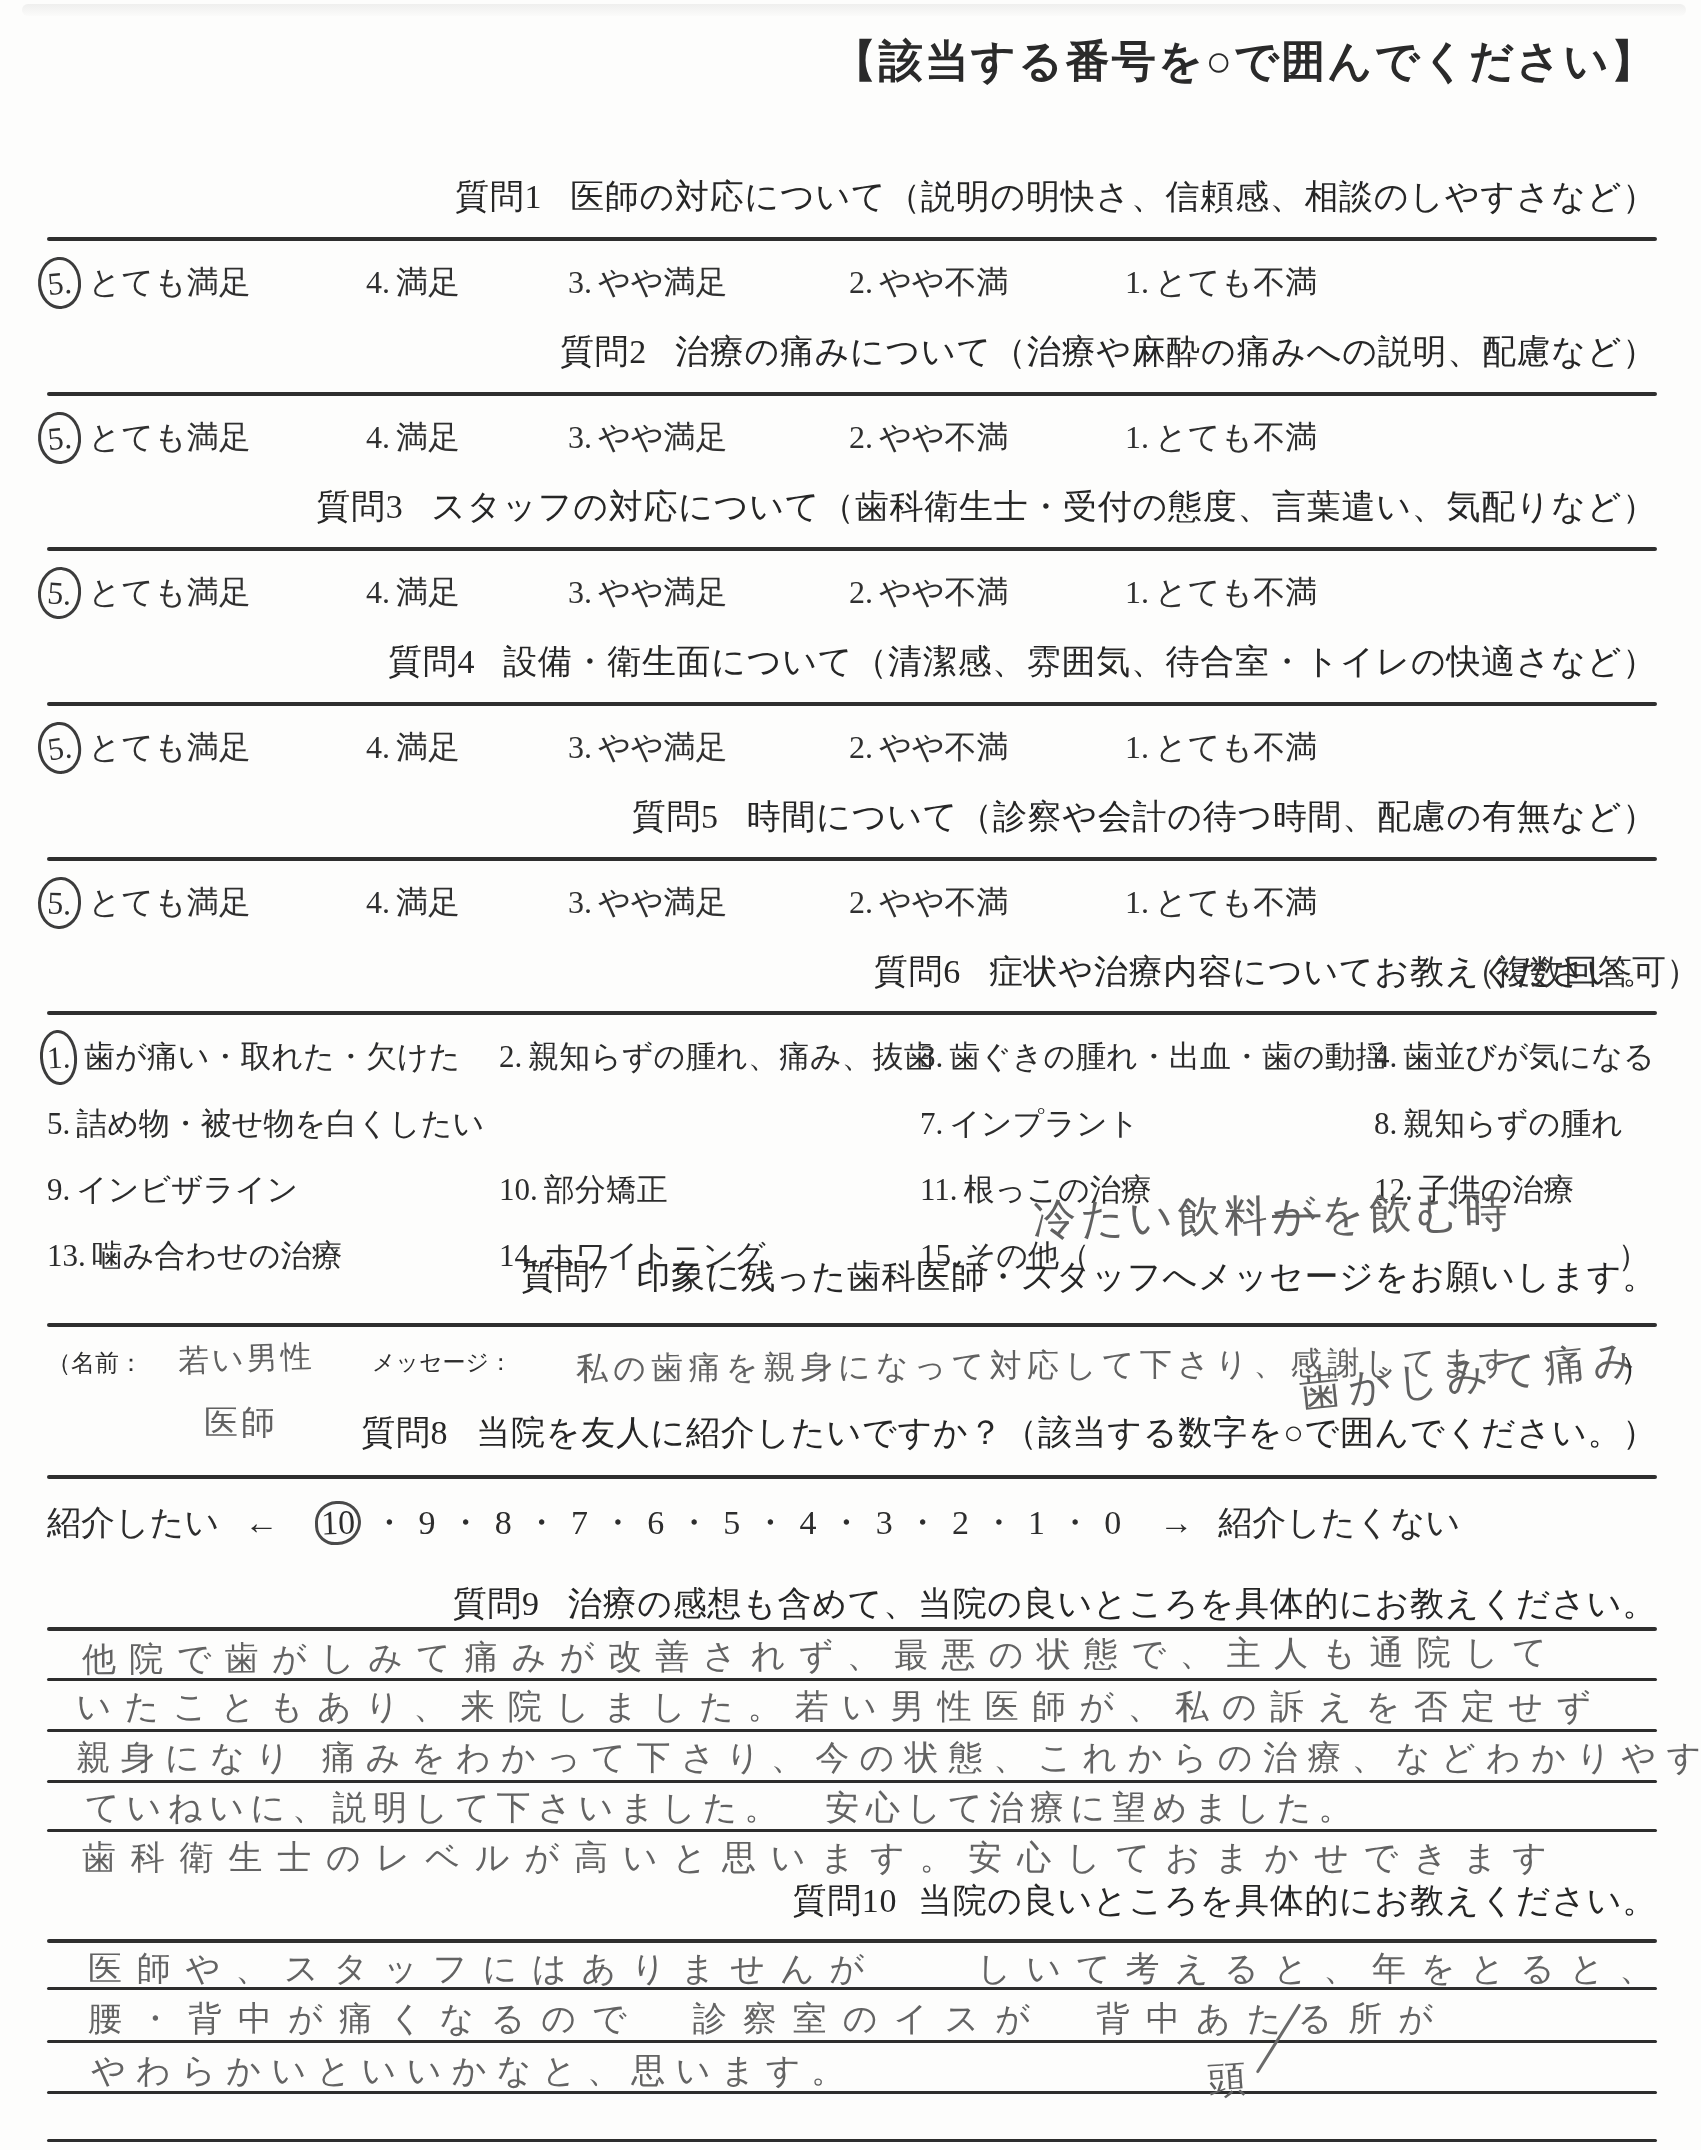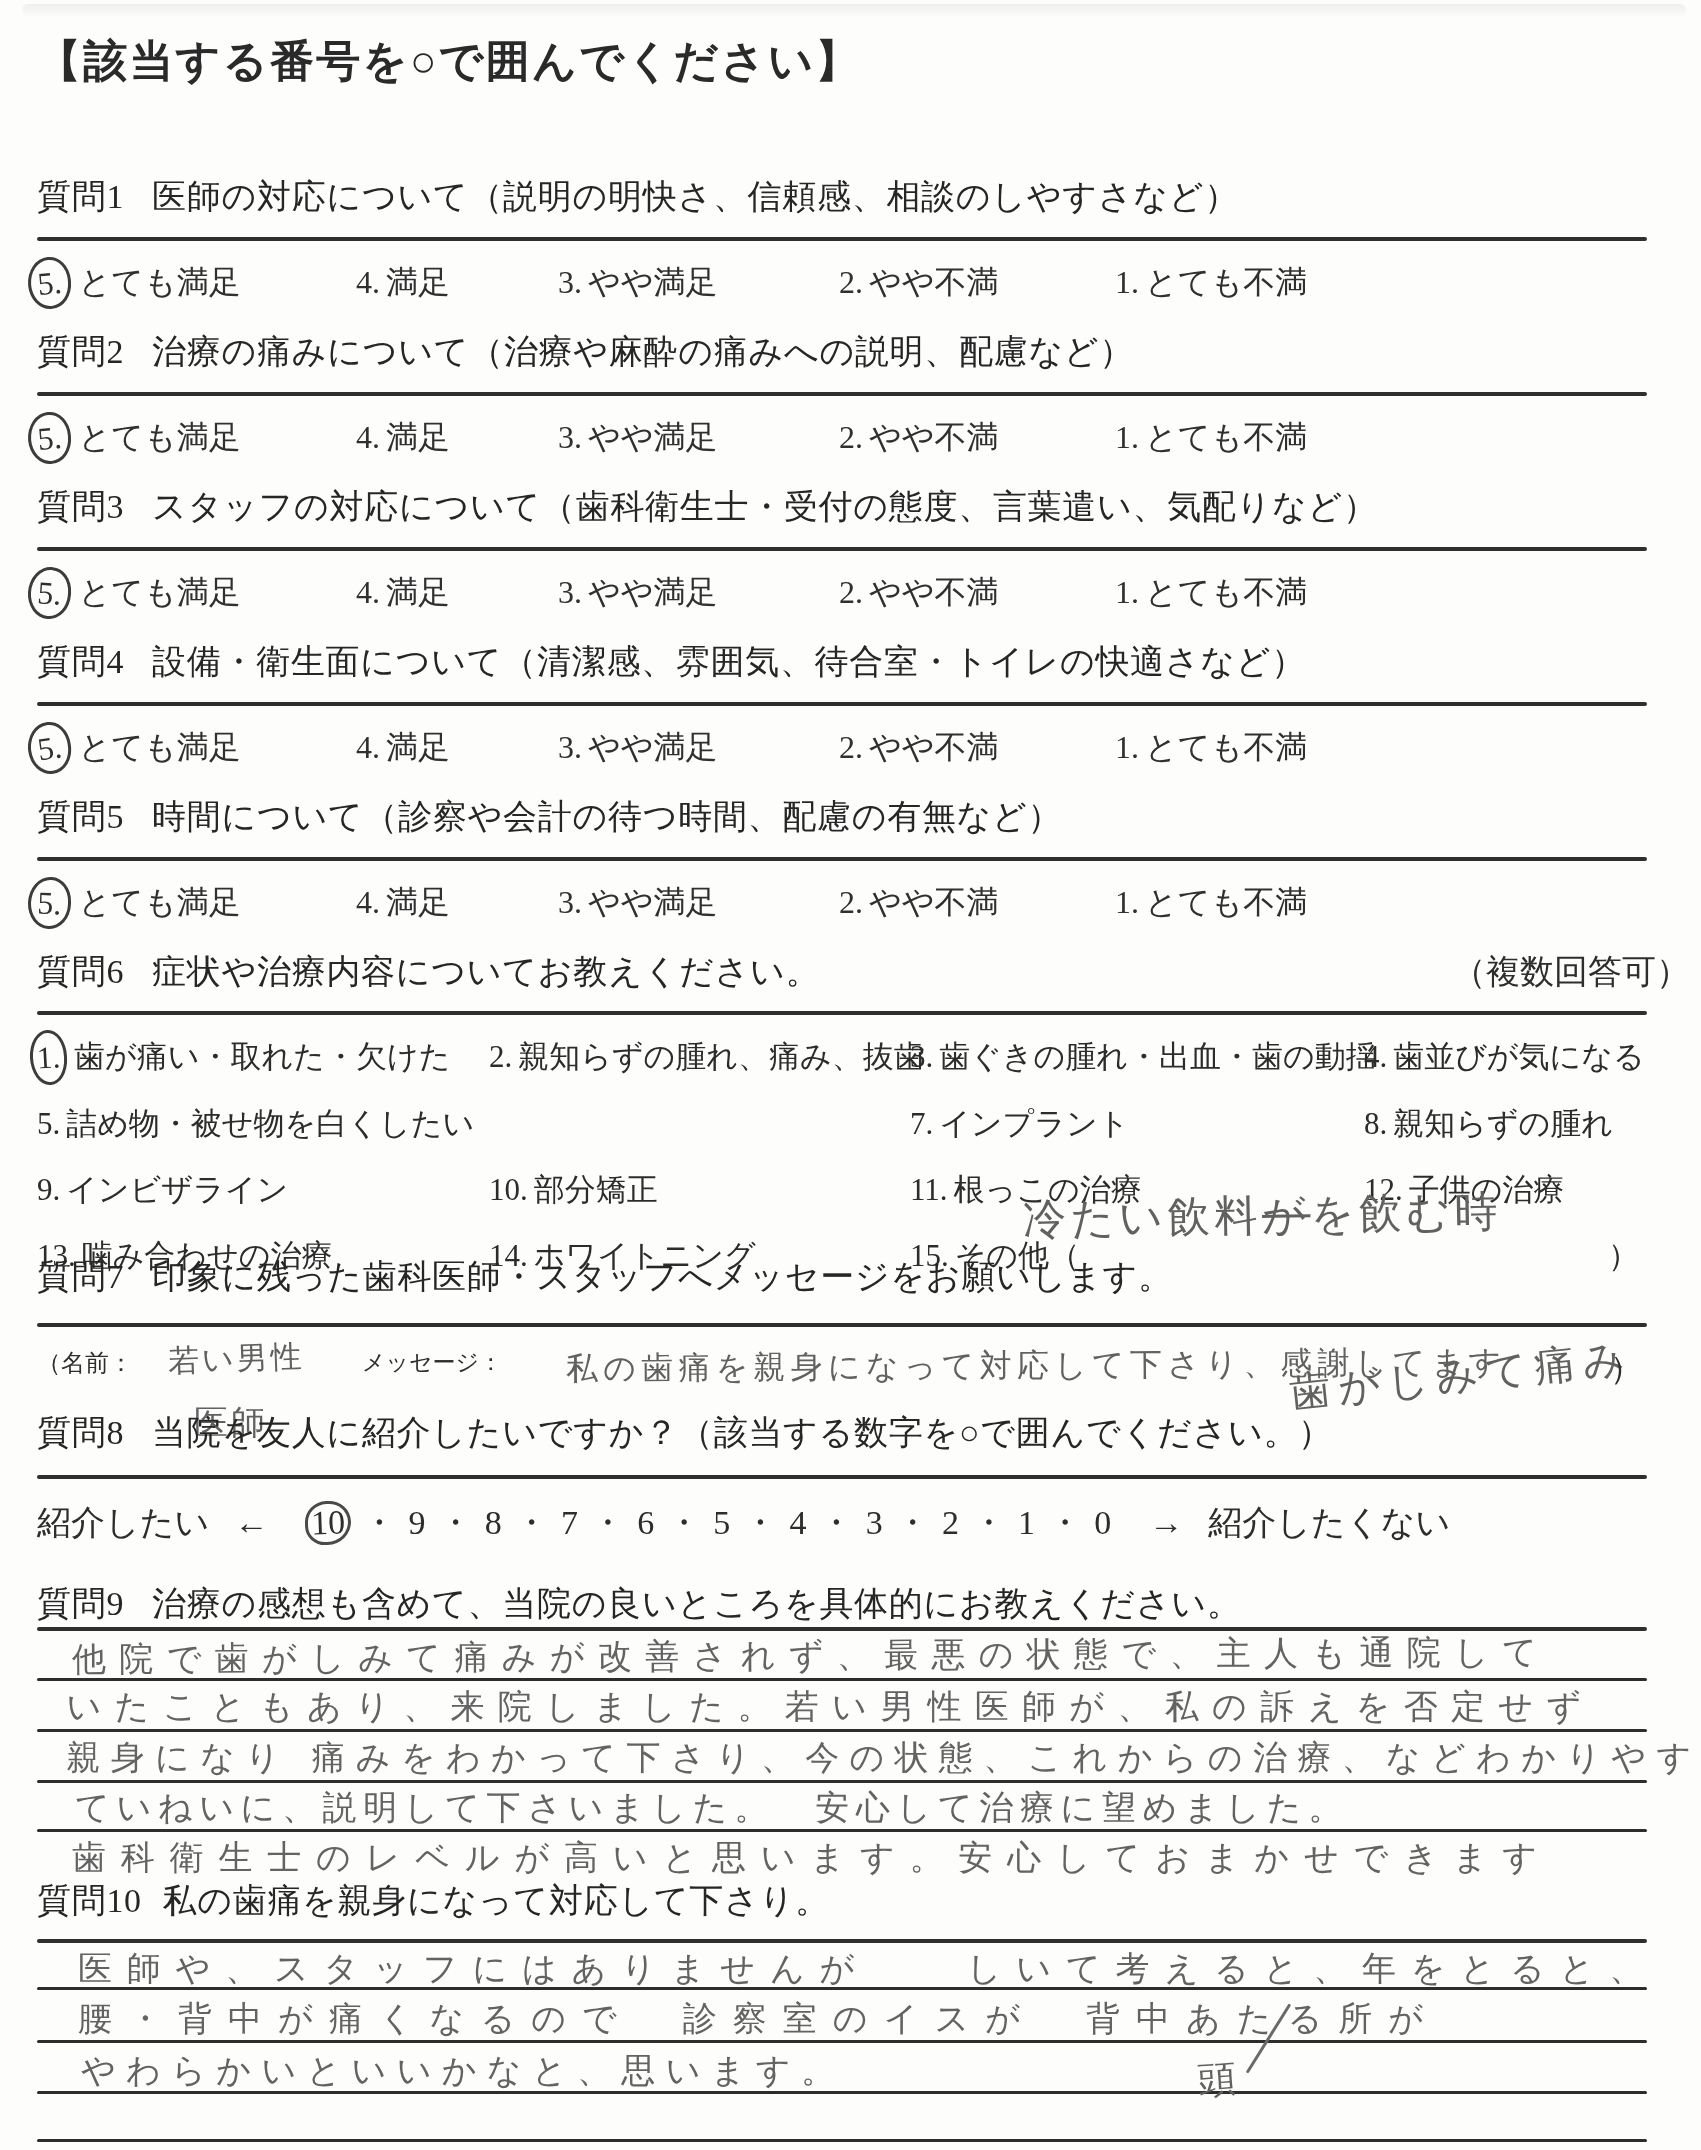--- a/index.html
+++ b/index.html
@@ -2,21 +2,21 @@
 <html style="font-size:11.8px"><head>
 <meta charset="utf-8">
 <style>
   html,body{margin:0;padding:0;background:#e9e9e9;}
   .sheet{
     position:relative;width:1701px;height:2151px;background:#fdfdfc;
     font-family:"Liberation Serif","DejaVu Serif",serif;color:#2e2e2e;overflow:hidden;
   }
   .top-edge{position:absolute;top:4.4px;left:22px;right:14.8px;height:11.8px;
     background:linear-gradient(#efefee,#fbfbfa);border-radius:5.9px;}
-  .sec{position:absolute;left:37px;width:1610px;}
+  .sec{position:absolute;left:47px;width:1610px;text-align:right;}
   .main-title{top:32px;font-size:44px;font-weight:600;letter-spacing:2.2px;color:#2a2a2a;white-space:nowrap;}
   .qtitle{font-size:34px;white-space:nowrap;letter-spacing:0.7px;color:#262626;}
   .qno{margin-right:28px;}
   .rule{position:absolute;left:0;width:100%;height:3.7px;background:#2f2f2f;border-radius:2.2px;}
   .thin-rule{position:absolute;left:0;width:100%;height:3px;background:#2d2d2d;border-radius:1.5px;}
   .opts{position:absolute;left:0;width:100%;height:52px;font-size:32px;color:#303030;}
   .opt{position:absolute;white-space:nowrap;}
   .onum{margin-right:5.9px;}
   .circled{display:inline-flex;align-items:center;justify-content:center;
     border:3px solid #3c3c3c;border-radius:52% 48% 50% 50%;min-width:37px;height:46px;
@@ -162,21 +162,21 @@
     <div class="thin-rule" style="top:199px"></div>
     <div class="thin-rule" style="top:248px"></div>
     <span class="hline" style="left:35px;top:52px;letter-spacing:13.3px;transform:rotate(-0.3deg)">他院で歯がしみて痛みが改善されず、最悪の状態で、主人も通院して</span>
     <span class="hline" style="left:29.5px;top:103px;letter-spacing:13.3px">いたこともあり、来院しました。若い男性医師が、私の訴えを否定せず</span>
     <span class="hline" style="left:29.5px;top:154px;letter-spacing:10.3px">親身になり 痛みをわかって下さり、今の状態、これからの治療、などわかりやすく、</span>
     <span class="hline" style="left:35px;top:254px;letter-spacing:14.8px">歯科衛生士のレベルが高いと思います。安心しておまかせできます</span>
     <span class="hline" style="left:38px;top:204px;letter-spacing:6.6px">ていねいに、説明して下さいました。　安心して治療に望めました。</span>
   </div>
 
   <div class="sec" style="top:1878px;height:273px">
-    <div class="qtitle"><span class="qno" style="margin-right:20.7px">質問10</span><span>私の歯痛を親身になって対応して下さり。</span></div>
+    <div class="qtitle"><span class="qno" style="margin-right:20.7px">質問10</span><span>当院の良いところを具体的にお教えください。</span></div>
     <div class="rule" style="top:61px"></div>
     <div class="thin-rule" style="top:109px"></div>
     <div class="thin-rule" style="top:162px"></div>
     <div class="thin-rule" style="top:213px"></div>
     <div class="thin-rule" style="top:261px"></div>
     <span class="hline" style="left:41px;top:68px;letter-spacing:14.8px">医師や、スタッフにはありませんが　　しいて考えると、年をとると、</span>
     <span class="hline" style="left:41px;top:118px;letter-spacing:16px">腰・背中が痛くなるので　診察室のイスが　背中あたる所が</span>
     <span class="hline" style="left:44px;top:170px;letter-spacing:10.3px">やわらかいといいかなと、思います。</span>
     <div class="caret-line" style="left:1230px;top:120px;height:81px"></div>
     <span class="hw" style="position:absolute;left:1161px;top:176px;font-size:38px;transform:rotate(-4deg)">頭</span>

